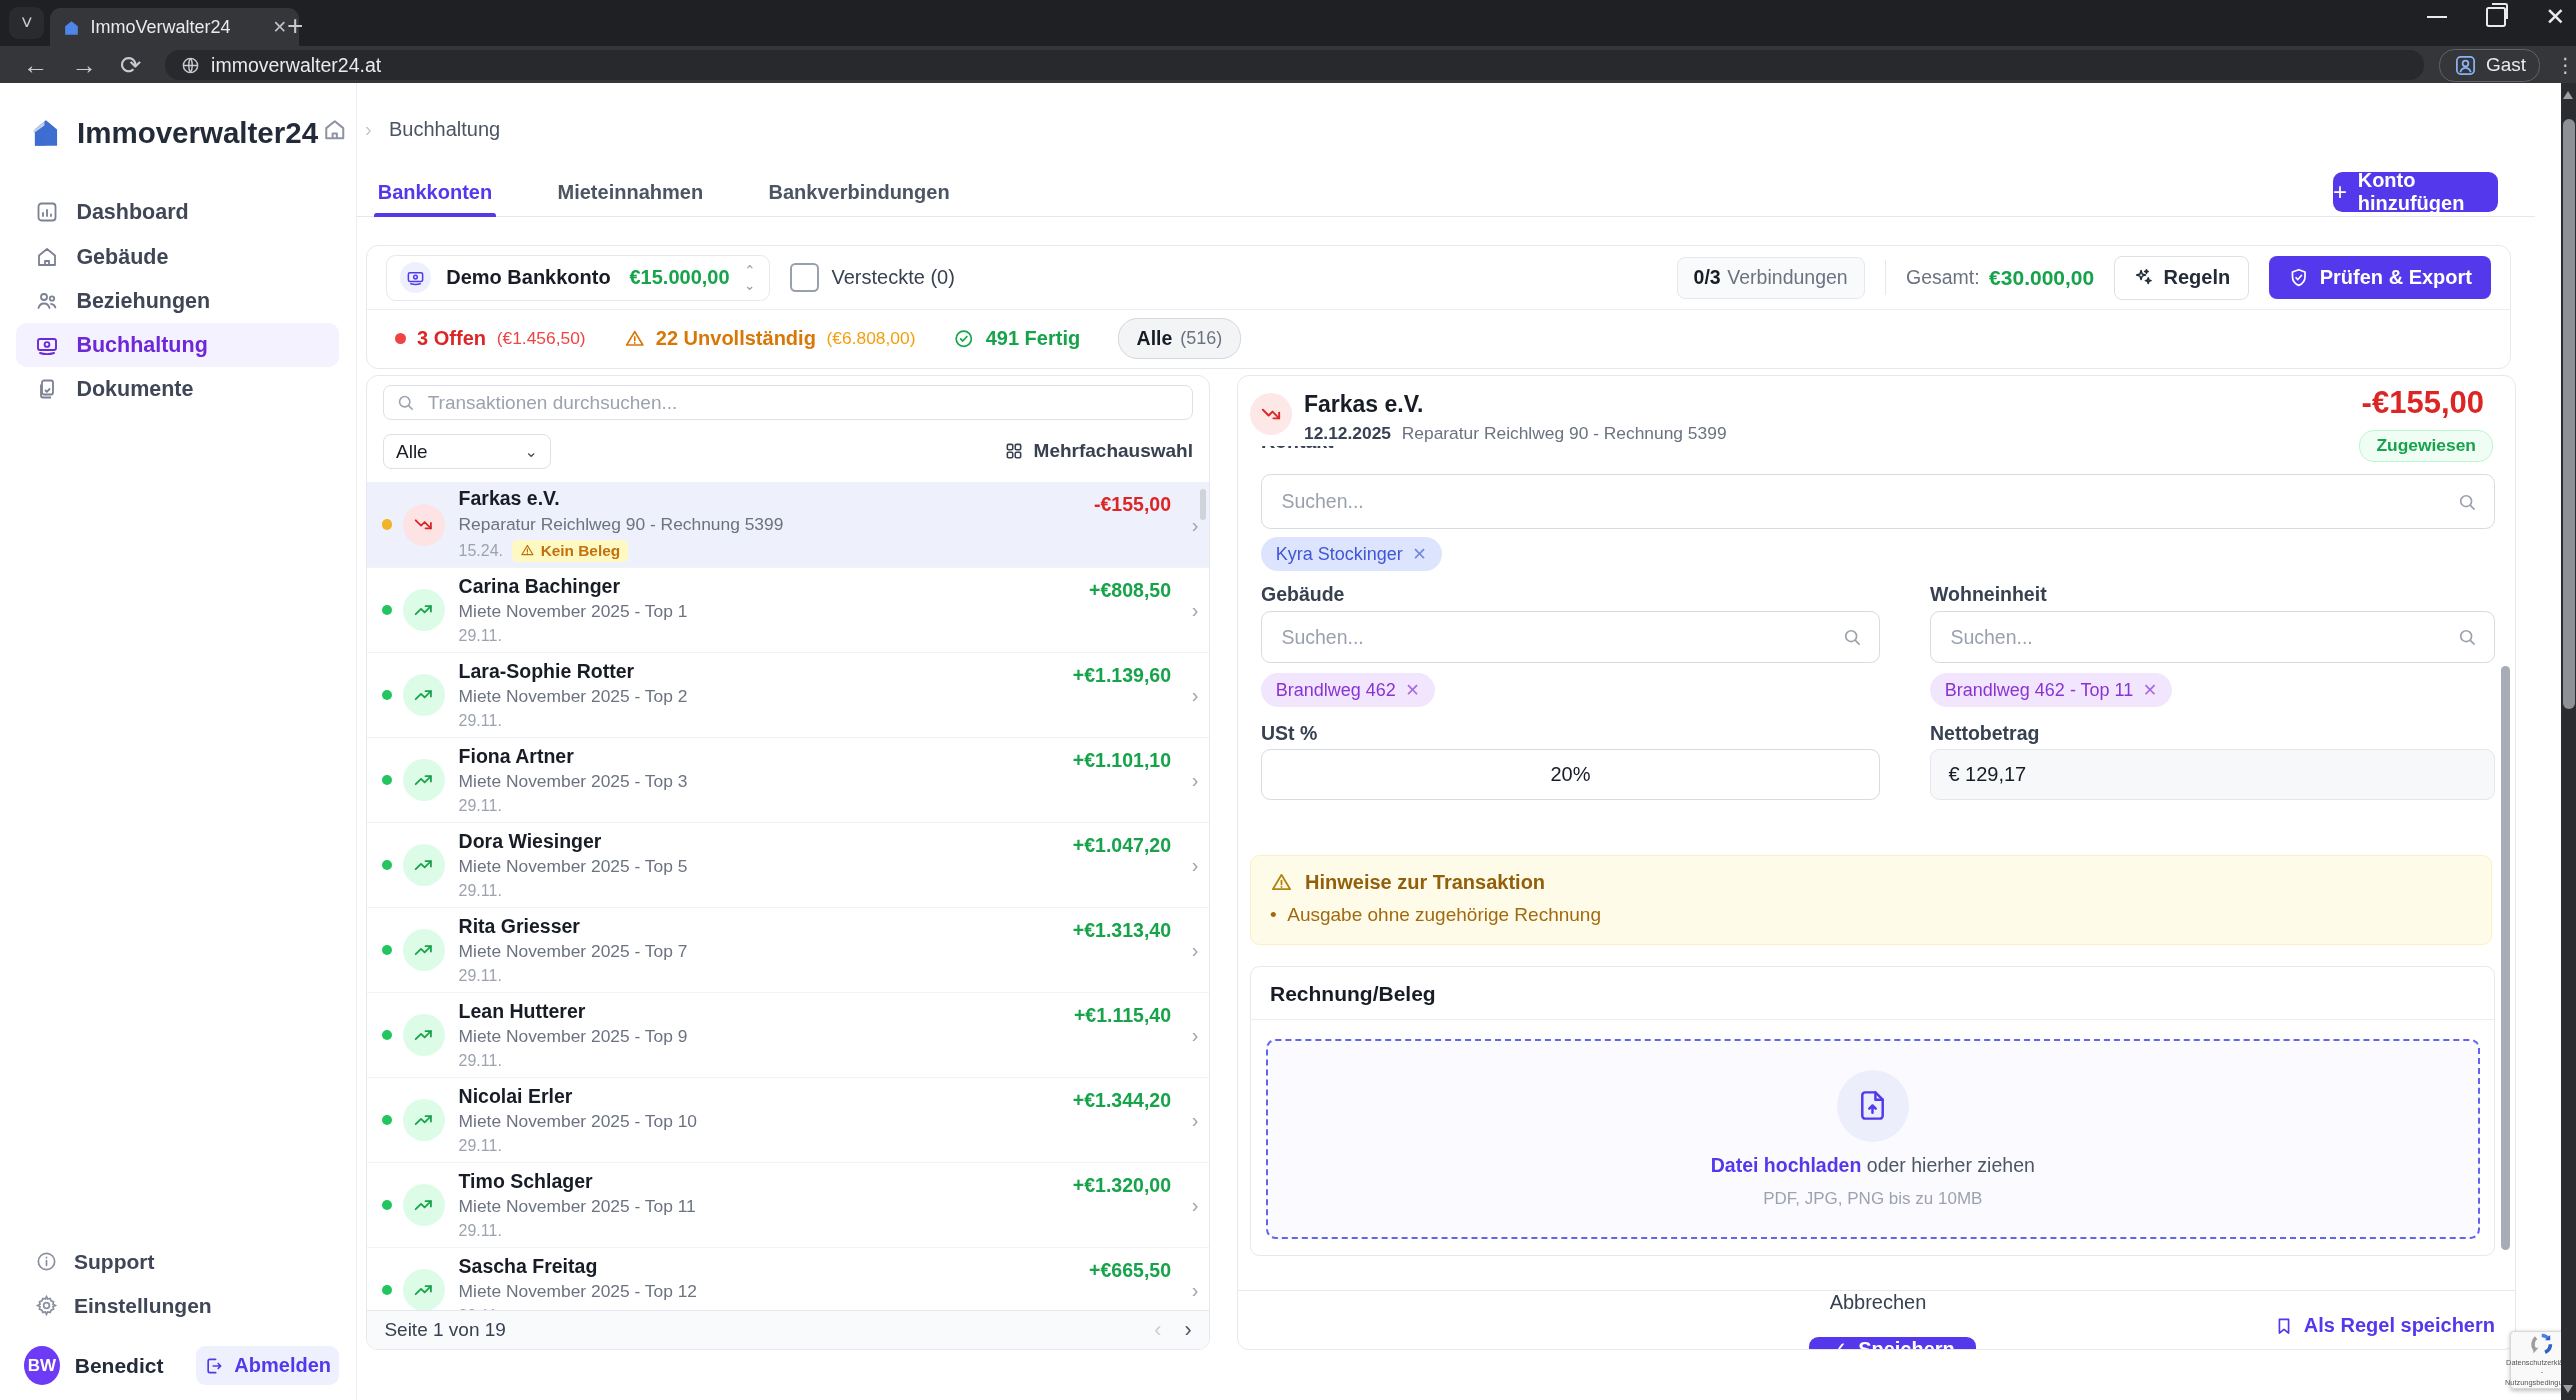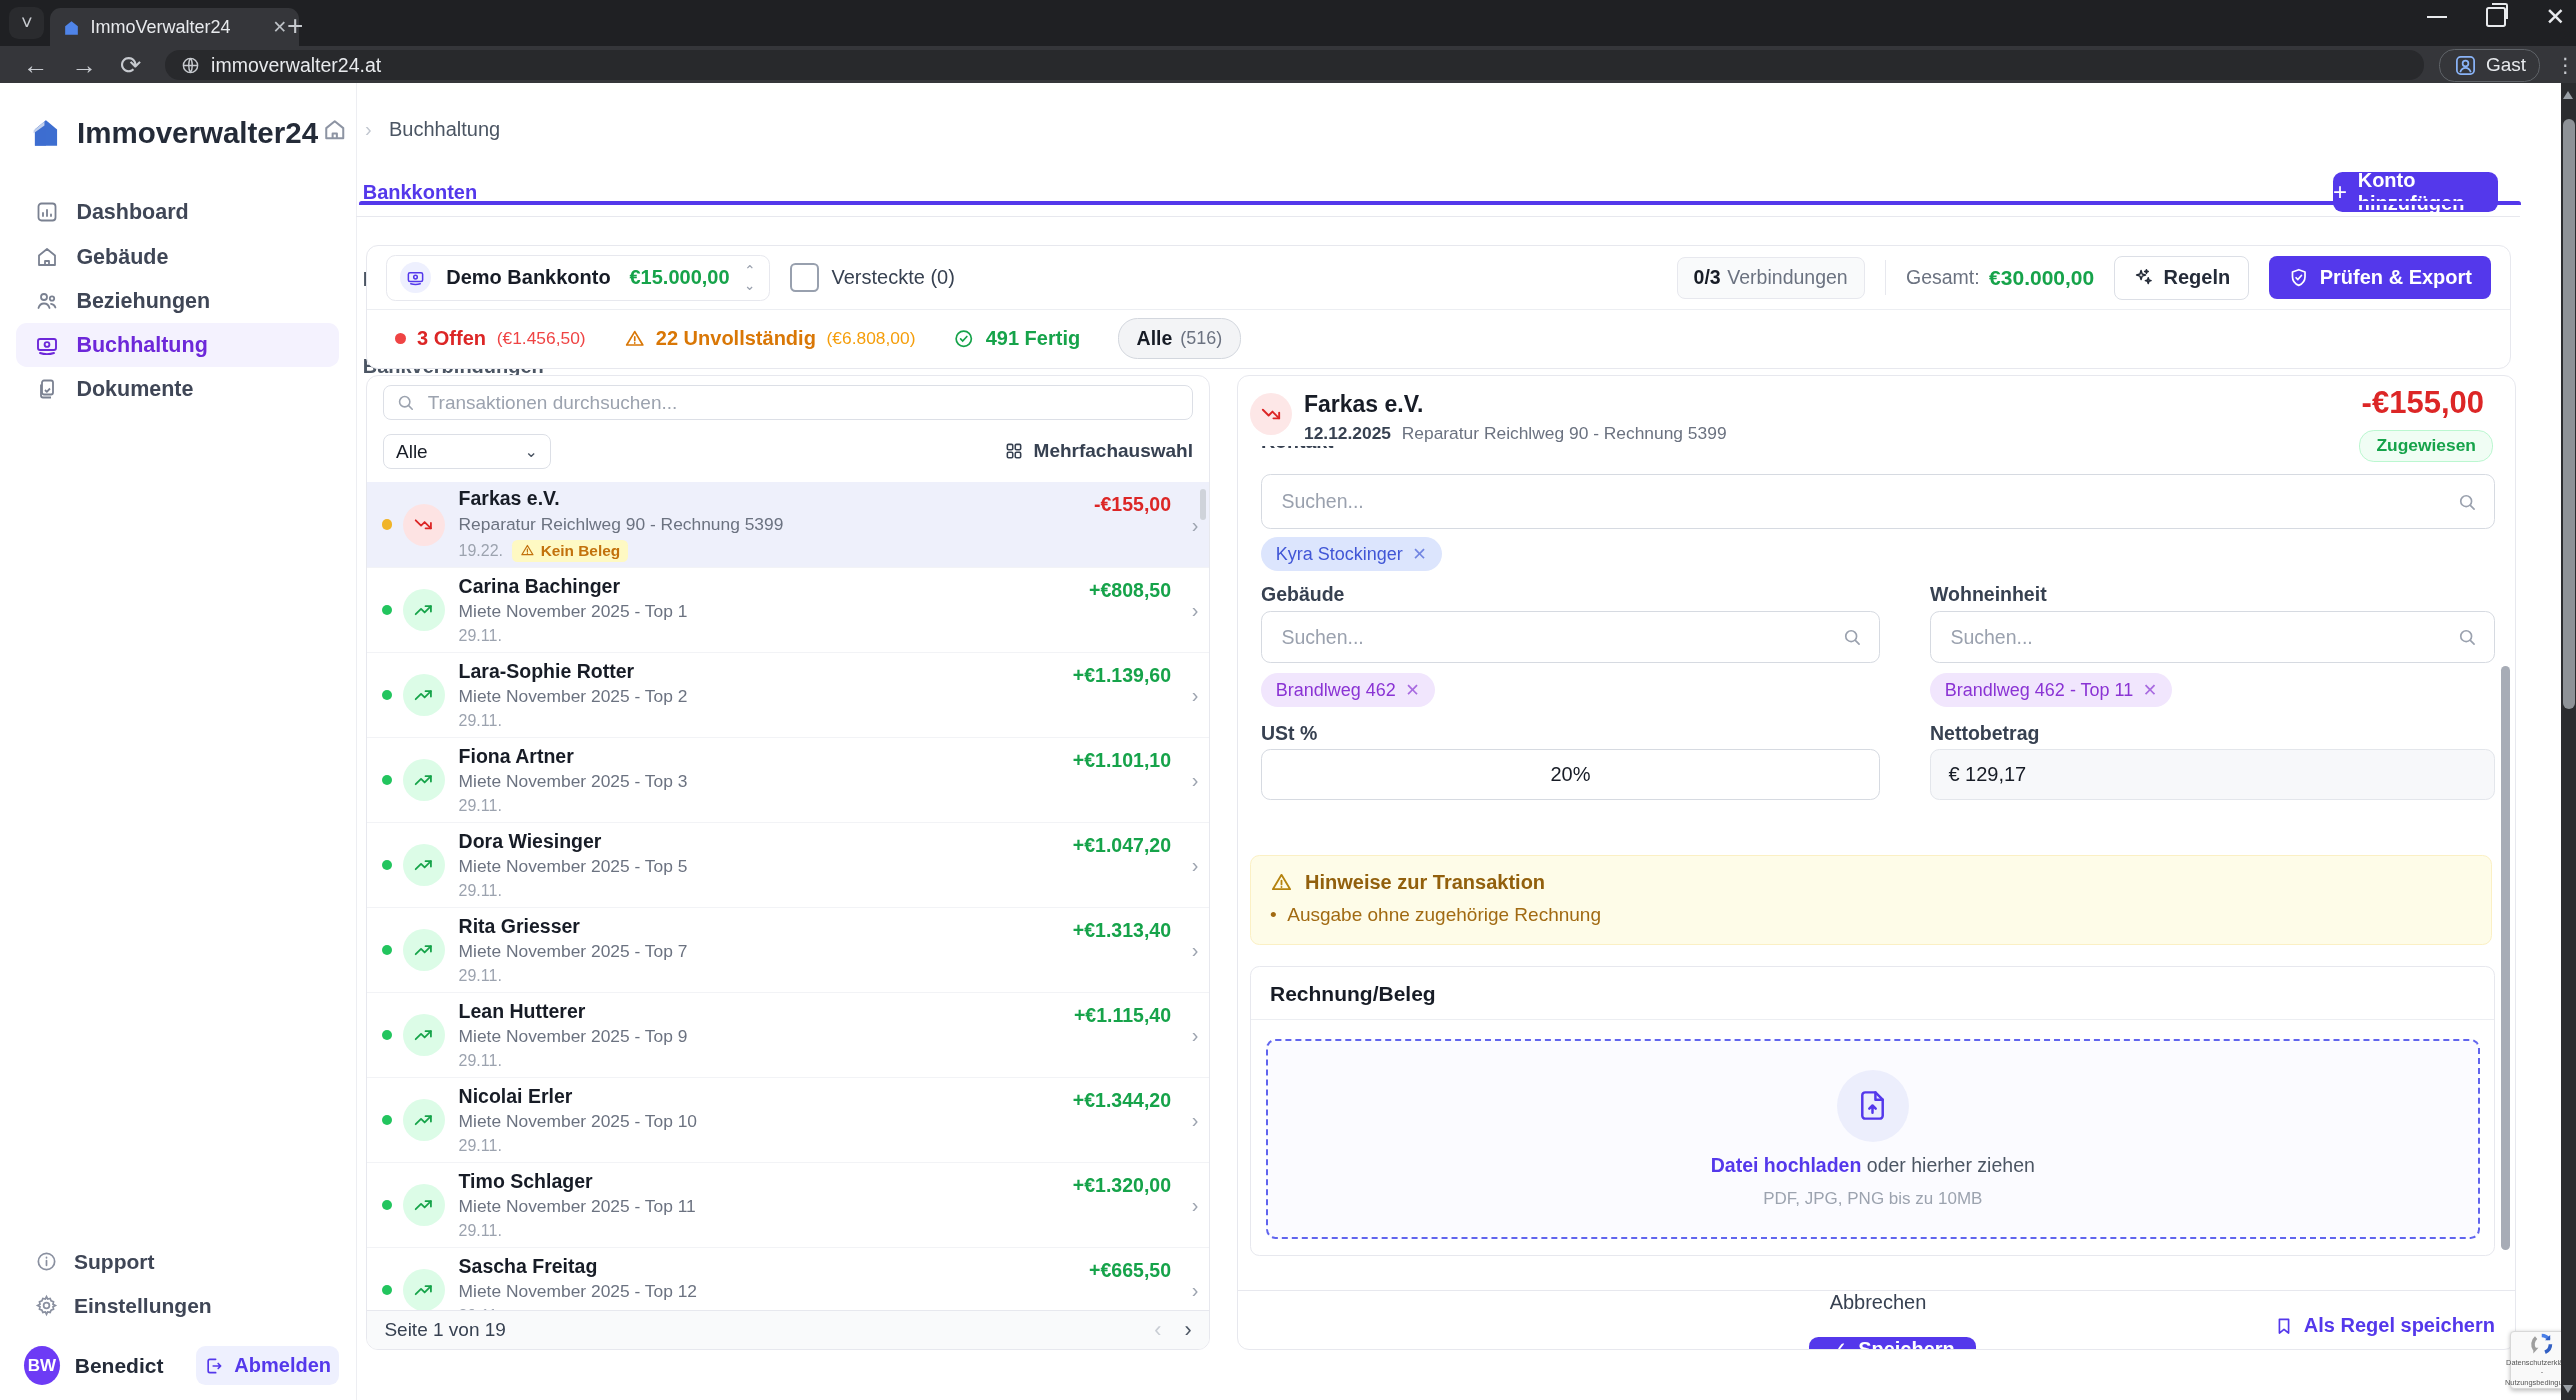--- a/index.html
+++ b/index.html
@@ -47,21 +47,21 @@
   .side-foot .ic{color:#8a90a0;}
   #profile-row{left:16px;top:1263px;width:323px;display:flex;align-items:center;gap:14.8px;padding-left:8px;box-sizing:border-box;}
   #avatar{width:39px;height:39px;border-radius:50%;background:#6d3bf5;color:#fff;font-size:17px;font-weight:700;display:flex;align-items:center;justify-content:center;}
   #user-name{font-size:21px;font-weight:700;color:#242b38;}
   #logout-btn{margin-left:17.4px;height:39px;background:#eef0fe;border-radius:9.4px;display:flex;align-items:center;gap:10.7px;padding:0 8px;color:var(--accent,#5438eb);font-size:20px;font-weight:700;}
 
   
   #breadcrumb{left:322px;top:34px;display:flex;align-items:center;gap:17.4px;color:#9aa1ae;}
   #breadcrumb .crumb{font-size:20px;color:#4b5563;}
   #add-account-btn{left:2333px;top:89px;width:165px;height:40px;background:var(--accent,#5438eb);border-radius:9.4px;color:#fff;font-size:20px;font-weight:700;display:flex;align-items:center;justify-content:center;gap:10.7px;}
-  #tabs-row{left:356px;top:94px;width:2160px;height:39px;border-bottom:1.3px solid #e7e8ee;display:flex;gap:60px;padding-left:4px;flex-direction:column;}
+  #tabs-row{left:356px;top:94px;width:2160px;height:39px;border-bottom:1.3px solid #e7e8ee;display:flex;gap:60px;padding-left:19px;}
   .tab{font-size:20px;color:#4b5563;font-weight:600;padding:4px 2.7px 0;position:relative;}
   .tab.active{color:var(--accent,#5438eb);}
   .tab.active:after{content:"";position:absolute;left:-1.3px;right:-1.3px;bottom:-1.3px;height:4.7px;background:var(--accent,#5438eb);border-radius:2.7px 2.7px 0 0;}
 
   
   #account-card{left:366px;top:162px;width:2143px;height:122px;border:1.3px solid #e7e8ee;border-radius:12px;background:#fff;}
   #account-row{left:0;top:0;width:100%;height:63px;display:flex;align-items:center;padding:0 19px;box-sizing:border-box;gap:20px;}
   #account-pill{display:flex;align-items:center;gap:14.8px;border:1.3px solid #e7e8ee;border-radius:9.4px;height:44px;padding:0 13.4px;}
   #account-pill .badge-ic{width:31px;height:31px;border-radius:50%;background:#eef0fe;display:flex;align-items:center;justify-content:center;color:var(--accent,#5438eb);}
   #account-name{font-size:20px;font-weight:700;color:#171c26;}
@@ -414,21 +414,21 @@
 
       <svg class="ic-down" width="21.5" height="21.5" viewBox="0 0 24 24" fill="none" stroke="currentColor" stroke-width="2" stroke-linecap="round" stroke-linejoin="round">
                 <path d="M3 7l6 6 4-4 7 7"></path>
                 <path d="M20 10v6h-6"></path>
               </svg>
     </span>
     <span class="txn-main">
       <span class="txn-name">Farkas e.V.</span>
       <span class="txn-desc">Reparatur Reichlweg 90 - Rechnung 5399</span>
       <span class="txn-meta">
-        <span class="txn-date">19.22.</span>
+        <span class="txn-date">15.24.</span>
         <span class="txn-badge">
           <svg width="14.8" height="14.8" viewBox="0 0 24 24" fill="none" stroke="#c2710c" stroke-width="2" stroke-linejoin="round">
                     <path d="M12 4 21 19H3z"></path>
                     <path d="M12 10v4M12 16.5v.3" stroke-linecap="round"></path>
                   </svg>
           <span>Kein Beleg</span>
         </span>
       </span>
     </span>
     <span class="txn-amt">-€155,00</span>

